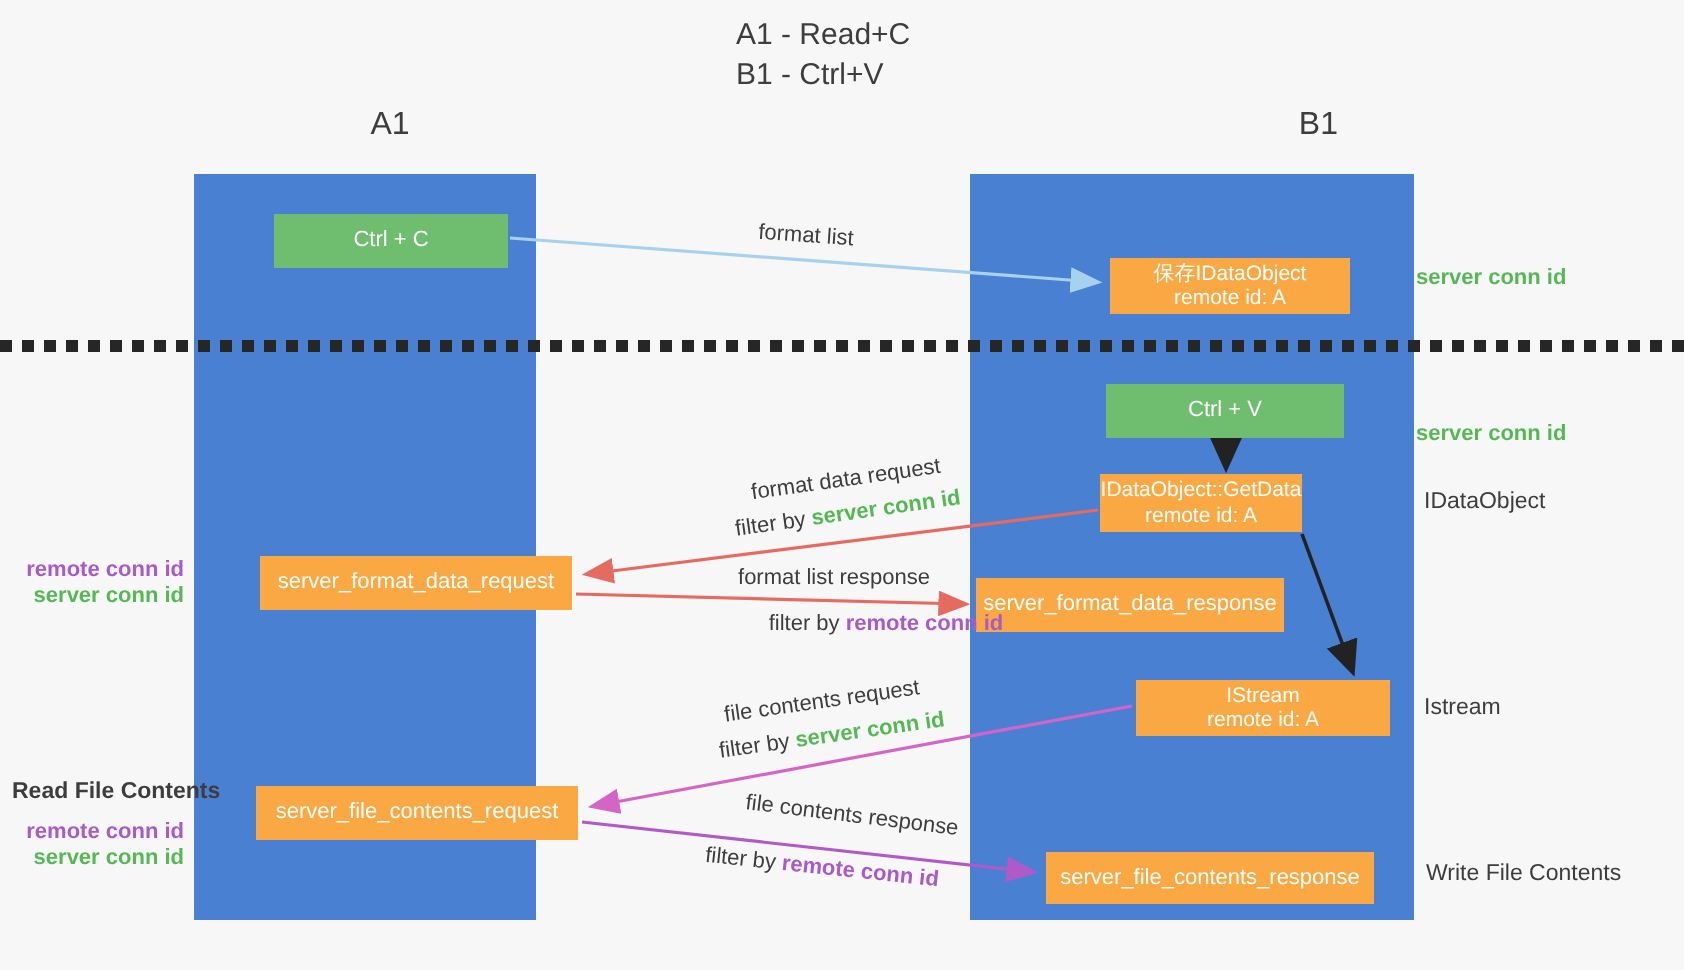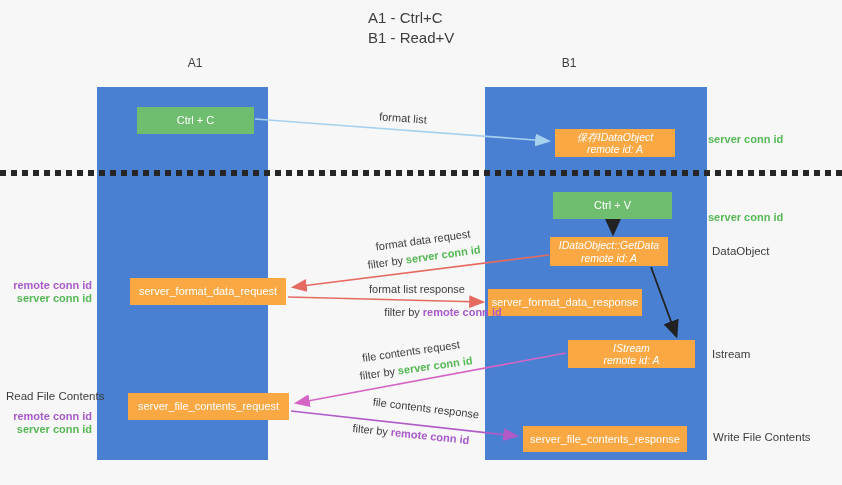--- a/index.html
+++ b/index.html
@@ -7,34 +7,34 @@
     position:relative; width:842px; height:485px;
     background:#f7f7f7; overflow:hidden;
     font-family:"Liberation Sans", sans-serif;
   }
   .title-block {
     position:absolute; left:368px; top:8px;
     font-size:15px; color:#3d3d3d; line-height:20px;
   }
   .col-header {
     position:absolute; width:140px; text-align:center;
-    font-size:12px; color:#3d3d3d; line-height:14px;
+    font-size:16px; color:#3d3d3d; line-height:14px;
   }
   .column { position:absolute; background:var(--column-blue,#4a80d2); }
   .dotted-sep {
     position:absolute; left:0; top:170px; width:842px; height:6px;
     background:repeating-linear-gradient(90deg,#262626 0 6px,transparent 6px 11px);
   }
   .arrow-layer { position:absolute; left:0; top:0; z-index:3; }
   .node {
     position:absolute; z-index:4;
     display:flex; flex-direction:column; align-items:center; justify-content:center;
     color:#ffffff; font-size:11px; line-height:13px; text-align:center; white-space:nowrap;
   }
-  .node.small { font-size:10.5px; line-height:12.5px;font-style:italic; }
+  .node.small { font-size:10.5px; line-height:12.5px; }
   .green-box  { background:var(--box-green,#6fbd6f); }
   .orange-box { background:var(--box-orange,#f9a843); }
   .flow-label {
     position:absolute; z-index:5; white-space:nowrap;
     font-size:11px; color:#3d3d3d; transform:translate(-50%,-50%);
   }
   .flow-label .part { margin-right:3px; }
   .side-label { position:absolute; z-index:5; white-space:nowrap; font-size:11.5px; color:#3d3d3d; }
   .txt-green  { color:var(--text-green,#55b855); font-weight:bold; font-size:11px; }
   .txt-purple { color:var(--text-purple,#a95ac9); font-weight:bold; font-size:11px; }
@@ -49,28 +49,28 @@
   .mk-red     { fill:var(--arrow-red,#e56b61); }
   .mk-magenta { fill:var(--arrow-magenta,#d565c5); }
   .mk-purple  { fill:var(--arrow-purple,#b05ac8); }
 </style>
 </head>
 <body>
 
 <div class="canvas">
 
   <div class="title-block">
-    <div>A1 - Ctrl+C</div>
-    <div>B1 - Read+V</div>
+    <div>A1 - Read+C</div>
+    <div>B1 - Ctrl+V</div>
   </div>
 
   <div class="col-header" style="left:125px; top:56px;">
     <div>A1</div>
   </div>
-  <div class="col-header" style="left:499px; top:56px;">
+  <div class="col-header" style="left:529px; top:56px;text-align:right;">
     <div>B1</div>
   </div>
 
   <div class="column" style="left:97px; top:87px; width:171px; height:373px;"></div>
   <div class="column" style="left:485px; top:87px; width:222px; height:373px;"></div>
 
   <div class="dotted-sep"></div>
 
   <svg class="arrow-layer" width="842" height="485" viewBox="0 0 842 485">
     <defs>
@@ -105,21 +105,21 @@
 
   <div class="node orange-box small" style="left:555px; top:129px; width:120px; height:28px;">
     <span>保存IDataObject</span>
     <span>remote id: A</span>
   </div>
 
   <div class="node green-box" style="left:553px; top:192px; width:119px; height:27px;">
     <span>Ctrl + V</span>
   </div>
 
-  <div class="node orange-box small" style="left:550px; top:237px; width:118px; height:29px;">
+  <div class="node orange-box small" style="left:550px; top:237px; width:101px; height:29px;">
     <span>IDataObject::GetData</span>
     <span>remote id: A</span>
   </div>
 
   <div class="node orange-box" style="left:488px; top:289px; width:154px; height:27px;">
     <span>server_format_data_response</span>
   </div>
 
   <div class="node orange-box" style="left:130px; top:278px; width:156px; height:27px;">
     <span>server_format_data_request</span>
@@ -155,23 +155,23 @@
     <span class="part">filter by</span><span class="txt-green">server conn id</span>
   </div>
 
   <div class="flow-label" style="left:426px; top:408px; transform:translate(-50%,-50%) rotate(7deg);">file contents response</div>
   <div class="flow-label" style="left:411px; top:434px; transform:translate(-50%,-50%) rotate(6deg);">
     <span class="part">filter by</span><span class="txt-purple">remote conn id</span>
   </div>
 
   <div class="side-label txt-green" style="left:708px; top:133px;">server conn id</div>
   <div class="side-label txt-green" style="left:708px; top:211px;">server conn id</div>
-  <div class="side-label" style="left:712px; top:245px;">DataObject</div>
+  <div class="side-label" style="left:712px; top:245px;">IDataObject</div>
   <div class="side-label" style="left:712px; top:348px;">Istream</div>
   <div class="side-label" style="left:713px; top:431px;">Write File Contents</div>
 
   <div class="side-label txt-purple right-align" style="top:279px;">remote conn id</div>
   <div class="side-label txt-green right-align" style="top:292px;">server conn id</div>
-  <div class="side-label" style="left:6px; top:390px;">Read File Contents</div>
+  <div class="side-label" style="left:6px; top:390px;font-weight:bold;">Read File Contents</div>
   <div class="side-label txt-purple right-align" style="top:410px;">remote conn id</div>
   <div class="side-label txt-green right-align" style="top:423px;">server conn id</div>
 
 </div>
 
 </body></html>

